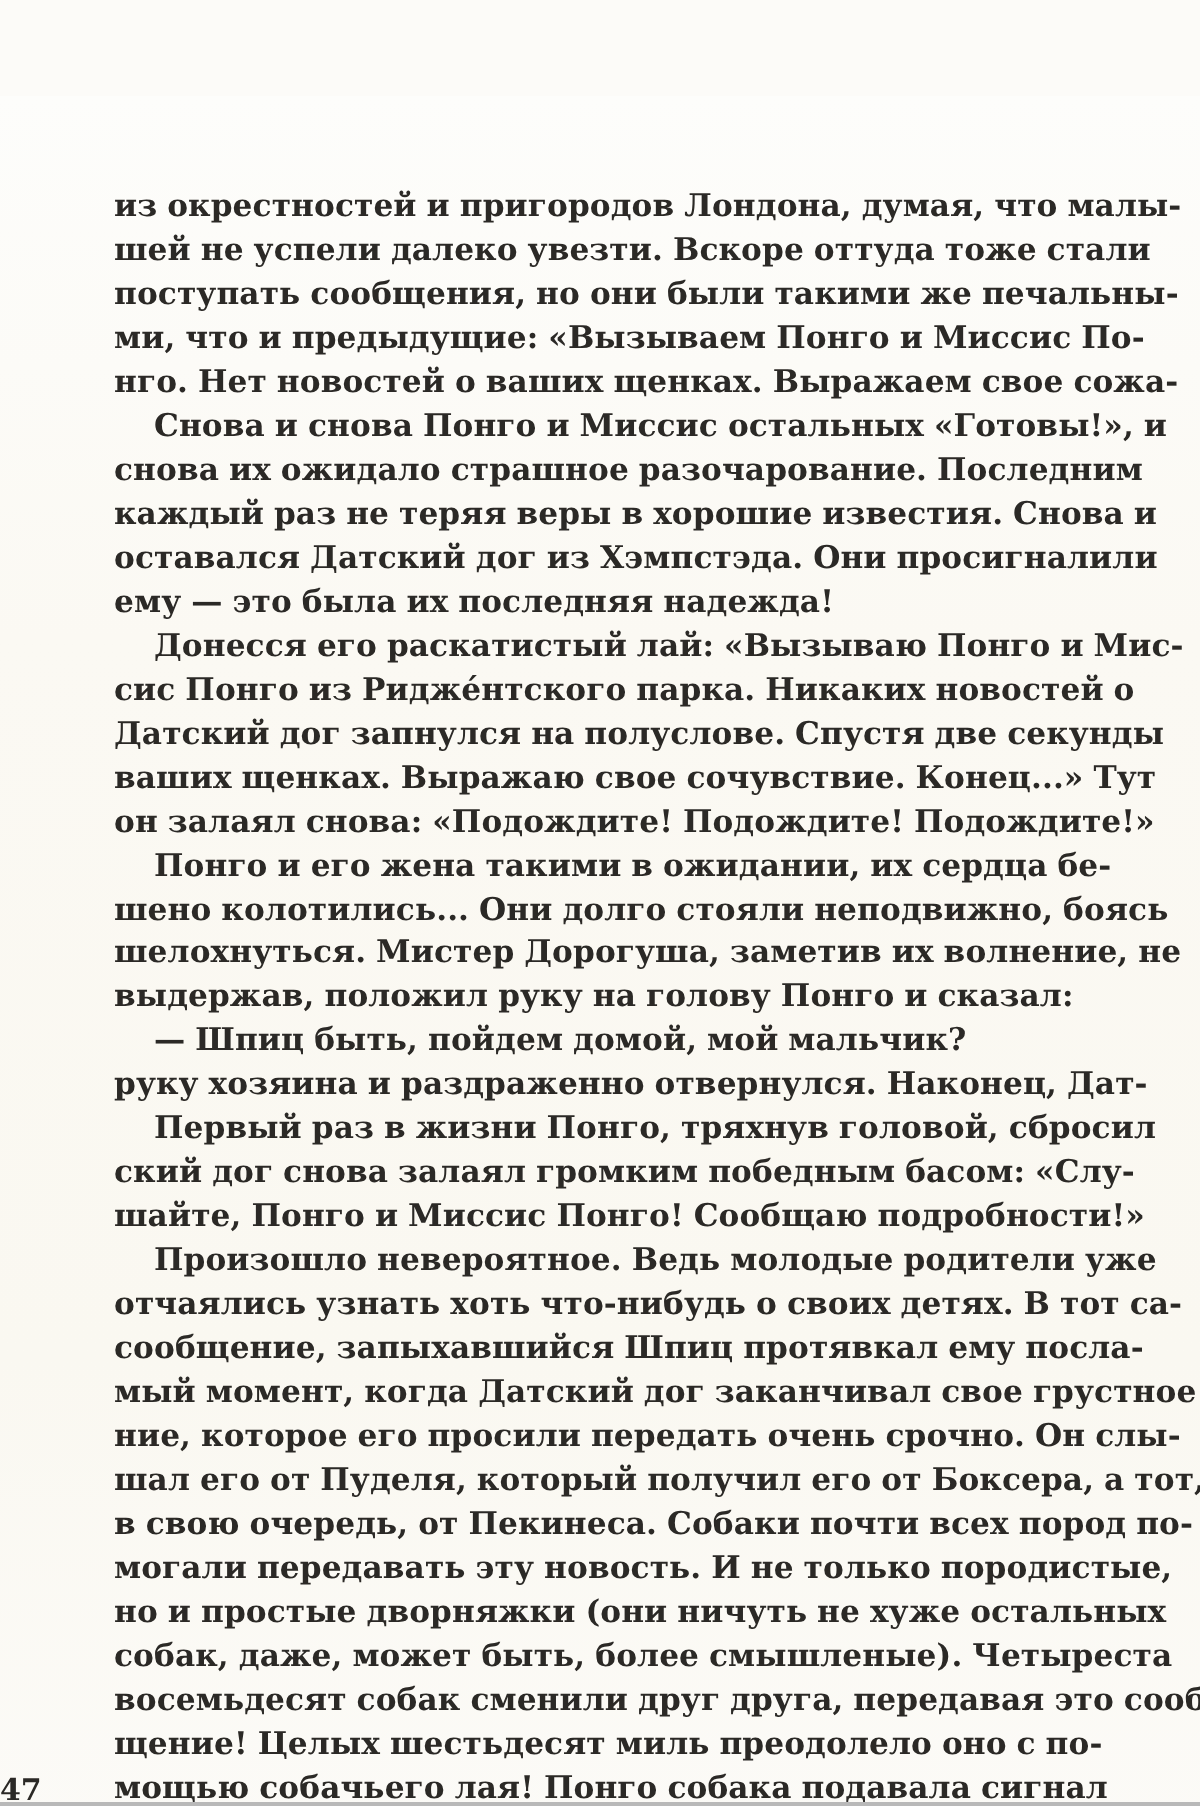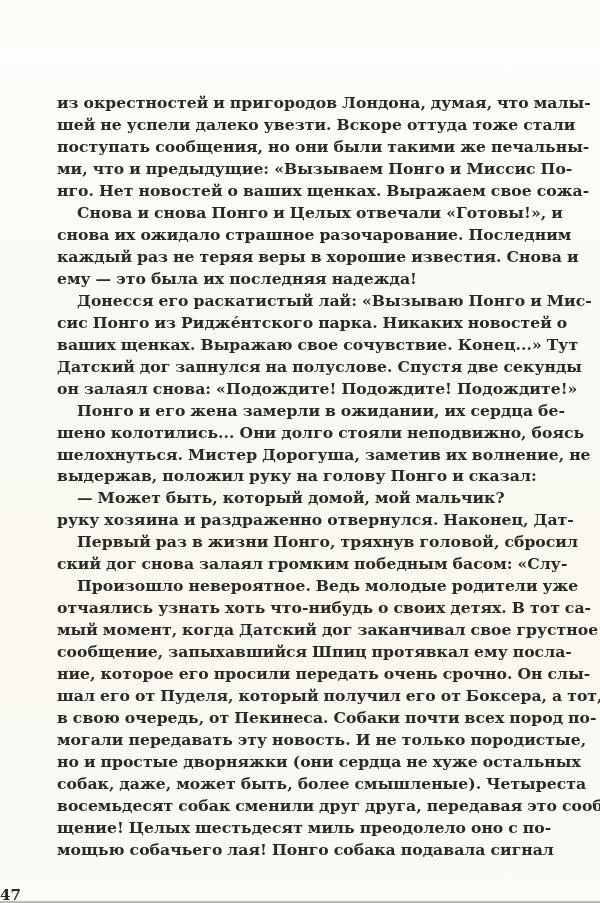--- a/index.html
+++ b/index.html
@@ -48,51 +48,53 @@
 
 <div class="page">
   <div class="text-block">
 
     <span class="line">из окрестностей и пригородов Лондона, думая, что малы-</span>
     <span class="line">шей не успели далеко увезти. Вскоре оттуда тоже стали</span>
     <span class="line">поступать сообщения, но они были такими же печальны-</span>
     <span class="line">ми, что и предыдущие: «Вызываем Понго и Миссис По-</span>
     <span class="line">нго. Нет новостей о ваших щенках. Выражаем свое сожа-</span>
 
-    <span class="line indent">Снова и снова Понго и Целых отвечали «Готовы!», и</span>
+    <span class="line indent">Снова и снова Понго и Миссис остальных «Готовы!», и</span>
     <span class="line">снова их ожидало страшное разочарование. Последним</span>
     <span class="line">каждый раз не теряя веры в хорошие известия. Снова и</span>
+    <span class="line">оставался Датский дог из Хэмпстэда. Они просигналили</span>
     <span class="line last">ему — это была их последняя надежда!</span>
 
     <span class="line indent">Донесся его раскатистый лай: «Вызываю Понго и Мис-</span>
     <span class="line">сис Понго из Риджéнтского парка. Никаких новостей о</span>
+    <span class="line">Датский дог запнулся на полуслове. Спустя две секунды</span>
     <span class="line">ваших щенках. Выражаю свое сочувствие. Конец...» Тут</span>
-    <span class="line">Датский дог запнулся на полуслове. Спустя две секунды</span>
     <span class="line">он залаял снова: «Подождите! Подождите! Подождите!»</span>
 
-    <span class="line indent">Понго и его жена замерли в ожидании, их сердца бе-</span>
+    <span class="line indent">Понго и его жена такими в ожидании, их сердца бе-</span>
     <span class="line">шено колотились... Они долго стояли неподвижно, боясь</span>
     <span class="line">шелохнуться. Мистер Дорогуша, заметив их волнение, не</span>
     <span class="line last">выдержав, положил руку на голову Понго и сказал:</span>
 
-    <span class="line indent last">— Может быть, который домой, мой мальчик?</span>
+    <span class="line indent last">— Шпиц быть, пойдем домой, мой мальчик?</span>
 
     <span class="line">руку хозяина и раздраженно отвернулся. Наконец, Дат-</span>
     <span class="line indent">Первый раз в жизни Понго, тряхнув головой, сбросил</span>
     <span class="line">ский дог снова залаял громким победным басом: «Слу-</span>
+    <span class="line">шайте, Понго и Миссис Понго! Сообщаю подробности!»</span>
 
     <span class="line indent">Произошло невероятное. Ведь молодые родители уже</span>
     <span class="line">отчаялись узнать хоть что-нибудь о своих детях. В тот са-</span>
+    <span class="line">сообщение, запыхавшийся Шпиц протявкал ему посла-</span>
     <span class="line">мый момент, когда Датский дог заканчивал свое грустное</span>
-    <span class="line">сообщение, запыхавшийся Шпиц протявкал ему посла-</span>
     <span class="line">ние, которое его просили передать очень срочно. Он слы-</span>
     <span class="line">шал его от Пуделя, который получил его от Боксера, а тот,</span>
     <span class="line">в свою очередь, от Пекинеса. Собаки почти всех пород по-</span>
     <span class="line">могали передавать эту новость. И не только породистые,</span>
-    <span class="line">но и простые дворняжки (они сердца не хуже остальных</span>
+    <span class="line">но и простые дворняжки (они ничуть не хуже остальных</span>
     <span class="line">собак, даже, может быть, более смышленые). Четыреста</span>
     <span class="line">восемьдесят собак сменили друг друга, передавая это сооб-</span>
     <span class="line">щение! Целых шестьдесят миль преодолело оно с по-</span>
     <span class="line">мощью собачьего лая! Понго собака подавала сигнал</span>
   </div>
 
   <div class="page-number">47</div>
 </div>
 <div class="bottom-rule"></div>
 

